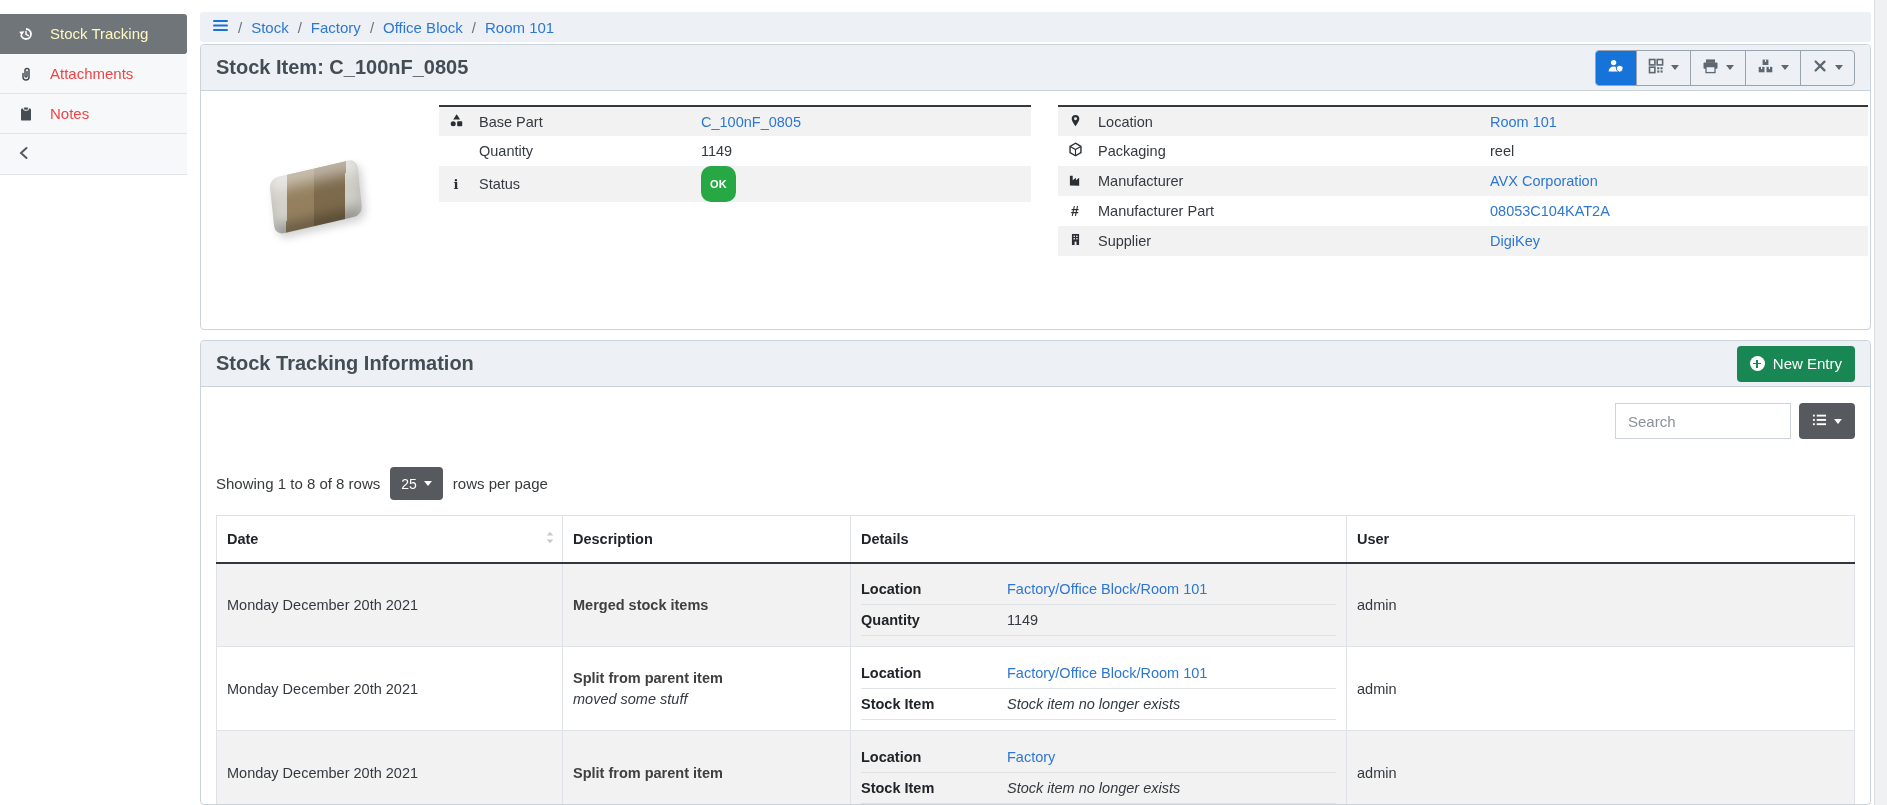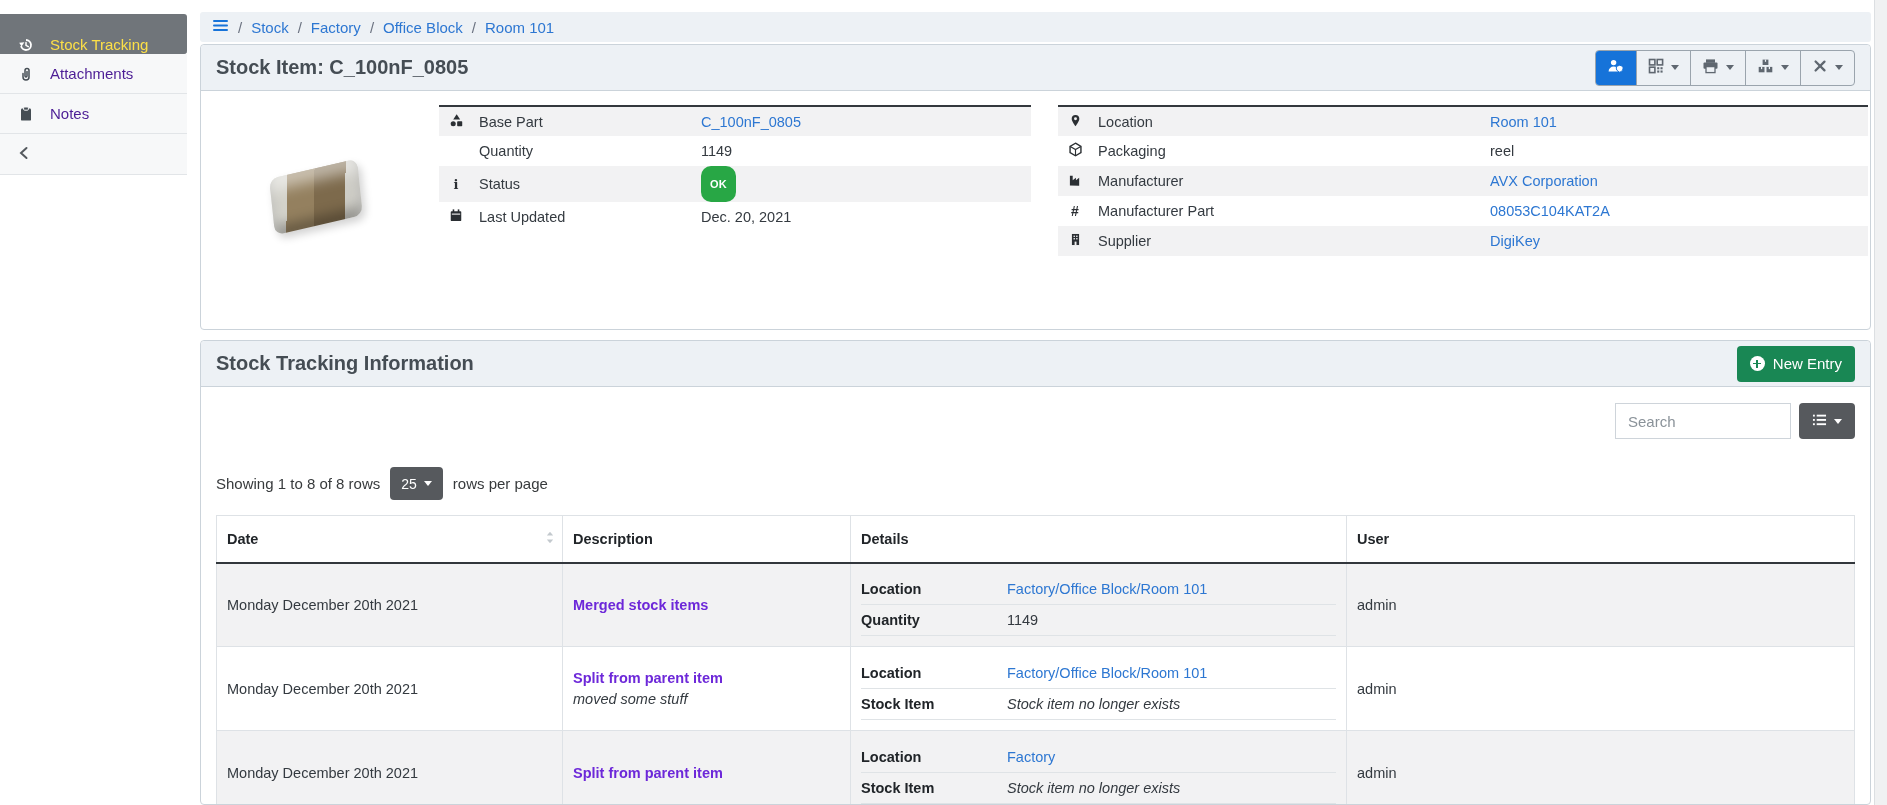--- a/index.html
+++ b/index.html
@@ -11,23 +11,23 @@
   .link { color:#2d77d2; cursor:pointer; }
   .italic { font-style: italic; }
 
   
   .scrollbar-track { position:absolute; top:0; right:0; width:13px; height:805px;
     background:#f0f1f2; border-left:1px solid #dcdfe2; }
 
   
   .sidebar { position:absolute; left:0; top:14px; width:187px; }
   .side-item { display:flex; align-items:center; gap:15px; height:40px; padding:0 17px;
-    background:#f7f8f9; border-bottom:1px solid #e2e5e8; color:#4c1d95; cursor:pointer; }
+    background:#f7f8f9; border-bottom:1px solid #e2e5e8; color:#ef4444; cursor:pointer; }
   .side-item .sicon { width:18px; display:flex; justify-content:center; color:#454d54; }
-  .side-item.active { background:#70757a; color:#fde047; border-color:#70757a; border-radius:0 3px 3px 0;align-items:flex-end; }
+  .side-item.active { background:#70757a; color:#fef9c3; border-color:#70757a; border-radius:0 3px 3px 0; }
   .side-item.active .sicon { color:#fff; }
   .side-collapse { display:flex; align-items:center; height:41px; padding:0 17px;
     background:#f7f8f9; border-bottom:1px solid #e2e5e8; color:#54595e; cursor:pointer; }
 
   
   .main { position:absolute; left:200px; right:16px; top:0; }
 
   .breadcrumb-bar { margin-top:12px; height:30px; background:#edf1f5; border-radius:3px;
     display:flex; align-items:center; gap:9px; padding:0 13px; }
   .crumb-sep { color:#6b7280; }
@@ -98,21 +98,21 @@
 
   .track-table { width:100%; border-collapse:collapse; margin-top:15px; font-size:14.5px; table-layout:fixed; }
   .track-table col.c-date { width:346px; }
   .track-table col.c-desc { width:288px; }
   .track-table col.c-details { width:496px; }
   .track-table th { text-align:left; font-weight:bold; color:#212529; padding:0 10px; height:47px;
     border:1px solid #dee2e6; border-bottom:2px solid #32373c; position:relative; vertical-align:middle; }
   .sort-icon { position:absolute; right:7px; top:50%; transform:translateY(-50%); }
   .track-table td { border:1px solid #dee2e6; vertical-align:middle; padding:8px 10px; height:84px; }
   .track-table tr.striped { background:#f2f2f3; }
-  .desc-title { font-weight:bold; color:#6d28d9; }
+  .desc-title { font-weight:bold; color:#404040; }
   .desc-note { font-style:italic; margin-top:5px; }
   td.details-cell { padding:2px 10px; }
   .sub-row { display:flex; align-items:center; min-height:31px; border-bottom:1px solid #dfe3e6; }
   .sub-label { width:146px; font-weight:bold; color:#212529; flex:none; }
 </style>
 </head>
 <body>
 
 <div class="sidebar">
   <div class="side-item active">
@@ -253,30 +253,20 @@
         </tr>
         <tr>
           <td class="ic"></td>
           <td class="lbl">Quantity</td>
           <td><span>1149</span></td>
         </tr>
         <tr class="striped">
           <td class="ic"><span style="font-family:'DejaVu Serif',serif;font-weight:bold;font-size:13px;">i</span></td>
           <td class="lbl">Status</td>
           <td><span class="badge-ok">OK</span></td>
-        </tr>
-        <tr>
-          <td class="ic"><span><svg width="14" height="15" viewBox="0 0 16 16" fill="currentColor">
-                    <rect x="2" y="3" width="12" height="11.4" rx="1"></rect>
-                    <rect x="4.2" y="1" width="1.8" height="3.4"></rect>
-                    <rect x="10" y="1" width="1.8" height="3.4"></rect>
-                    <rect x="3.2" y="5.8" width="9.6" height="1.2" fill="#fff"></rect>
-                  </svg></span></td>
-          <td class="lbl">Last Updated</td>
-          <td><span>Dec. 20, 2021</span></td>
         </tr>
       </tbody>
         </table>
 
       <table class="dl-table dl-right">
         <tbody>
             <tr class="striped">
           <td class="ic"><span><svg width="13" height="15" viewBox="0 0 16 16" fill="currentColor" fill-rule="evenodd">
                     <path d="M8 1.2a4.7 4.7 0 0 0-4.7 4.7C3.3 9.4 8 15 8 15s4.7-5.6 4.7-9.1A4.7 4.7 0 0 0 8 1.2zm0 6.5a1.8 1.8 0 1 1 0-3.6 1.8 1.8 0 0 1 0 3.6z"></path>
                   </svg></span></td>

